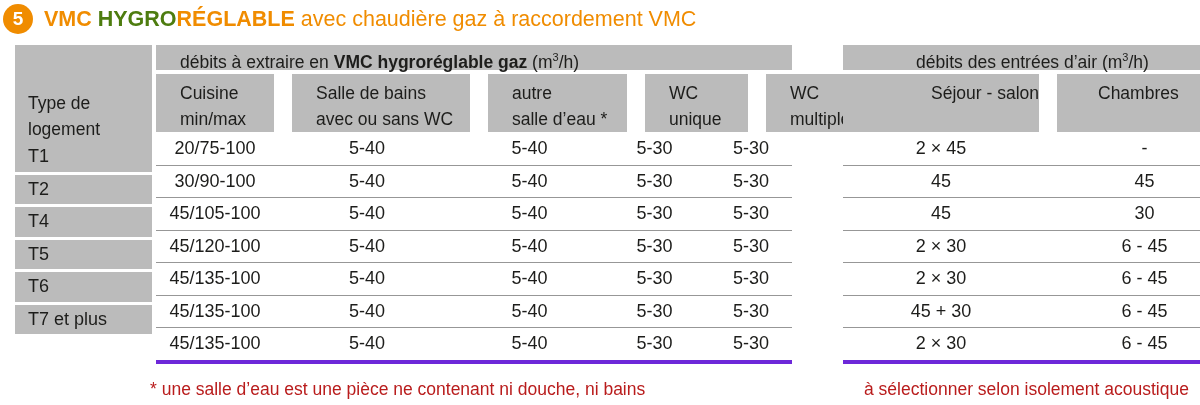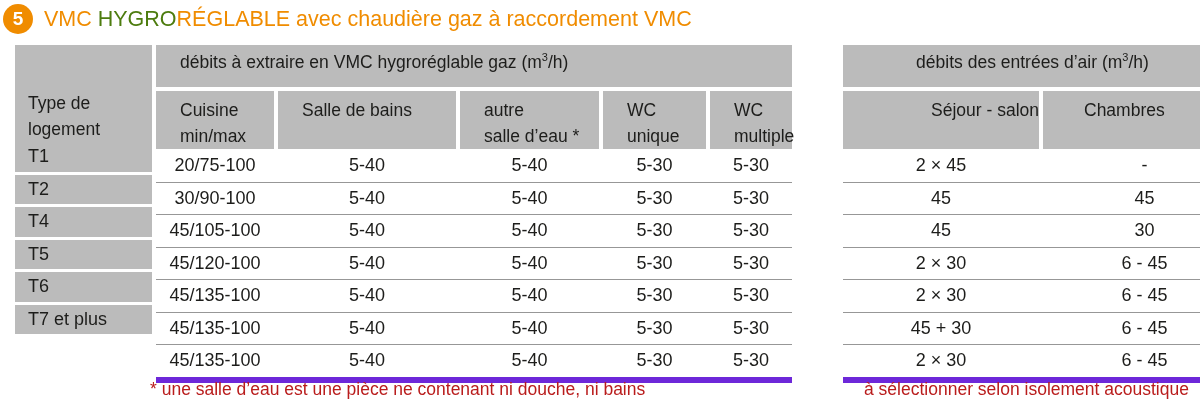--- a/index.html
+++ b/index.html
@@ -8,36 +8,36 @@
     font-family:"Liberation Sans",sans-serif;color:#1d1d1b;
     -webkit-font-smoothing:antialiased;overflow:hidden;
   }
   
   .title-bar{position:absolute;top:4px;left:3px;display:flex;align-items:center;gap:11px;}
   .badge{width:30px;height:30px;border-radius:50%;background:#f08c00;color:#fff;
     font-weight:bold;font-size:19px;display:flex;align-items:center;justify-content:center;flex:0 0 auto;}
   h1{margin:0;font-size:21.5px;font-weight:normal;white-space:pre;}
   .seg-o{color:#f08c00;}
   .seg-d{color:#4d7c0f;}
-  .bold{font-weight:normal;}
+  .bold{font-weight:bold;}
   
   .tables{position:absolute;top:45px;left:3px;display:flex;gap:51px;}
   .gray{background:#bbbbbb;}
   .ltable{display:flex;gap:4px;}
   .type-col{width:137px;display:flex;flex-direction:column;margin-left:12px;}
   .type-head{height:97px;box-sizing:border-box;padding:45px 0 0 13px;line-height:26px;font-size:17.5px;}
   .type-cell{height:29.5px;margin-bottom:3px;display:flex;align-items:center;
     padding-left:13px;box-sizing:border-box;font-size:18px;}
   .main-col{width:636px;}
-  .group-head{height:42px;line-height:35px;box-sizing:border-box;
+  .group-head{height:25px;line-height:35px;box-sizing:border-box;
     padding-left:24px;font-size:17.5px;margin-bottom:4px;}
   .group-head sup{font-size:11px;line-height:0;}
-  .col-heads{display:grid;grid-template-columns:118px 178px 139px 103px 82px;column-gap:4px;}
+  .col-heads{display:grid;grid-template-columns:118px 178px 139px 103px 82px;column-gap:18px;}
   .col-head{height:58px;box-sizing:border-box;padding:6px 0 0 24px;line-height:26px;font-size:17.5px;}
-  .data-rows{border-bottom:6px solid #6d28d9;}
+  .data-rows{border-bottom:4px solid #6d28d9;}
   .data-row{display:grid;grid-template-columns:118px 178px 139px 103px 82px;column-gap:4px;
     height:32.5px;box-sizing:border-box;}
   .data-row + .data-row{border-top:1.5px solid #979797;}
   .data-cell{display:flex;align-items:center;justify-content:center;font-size:18px;}
   
   .rtable{width:367px;}
   .rtable .group-head{padding-left:12px;text-align:center;}
   .rtable .col-heads{grid-template-columns:196px 167px;}
   .rtable .data-row{grid-template-columns:196px 167px;gap:22px;}
   .head-center{text-align:right;padding-left:0;}
@@ -74,20 +74,21 @@
     </div>
     <div class="main-col">
       <div class="group-head gray"><span>débits à extraire en </span><span class="bold">VMC hygroréglable gaz</span><span> (m</span><sup>3</sup><span>/h)</span></div>
       <div class="col-heads" id="extract-heads">
           <div class="col-head gray">
             <div>Cuisine</div>
             <div>min/max</div>
           </div>
           <div class="col-head gray">
             <div>Salle de bains</div>
+            <div>avec ou sans WC</div>
           </div>
           <div class="col-head gray">
             <div>autre</div>
             <div>salle d’eau *</div>
           </div>
           <div class="col-head gray">
             <div>WC</div>
             <div>unique</div>
           </div>
           <div class="col-head gray">

